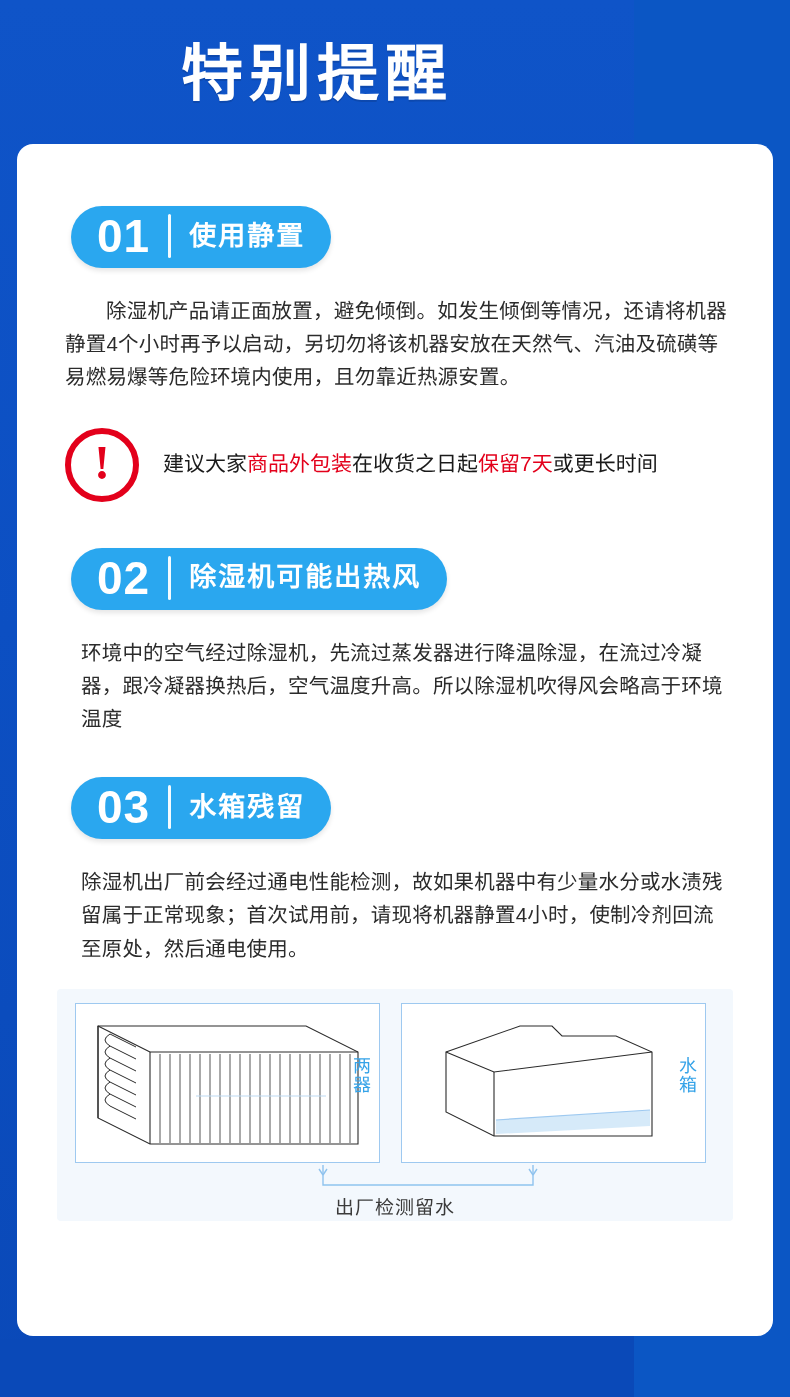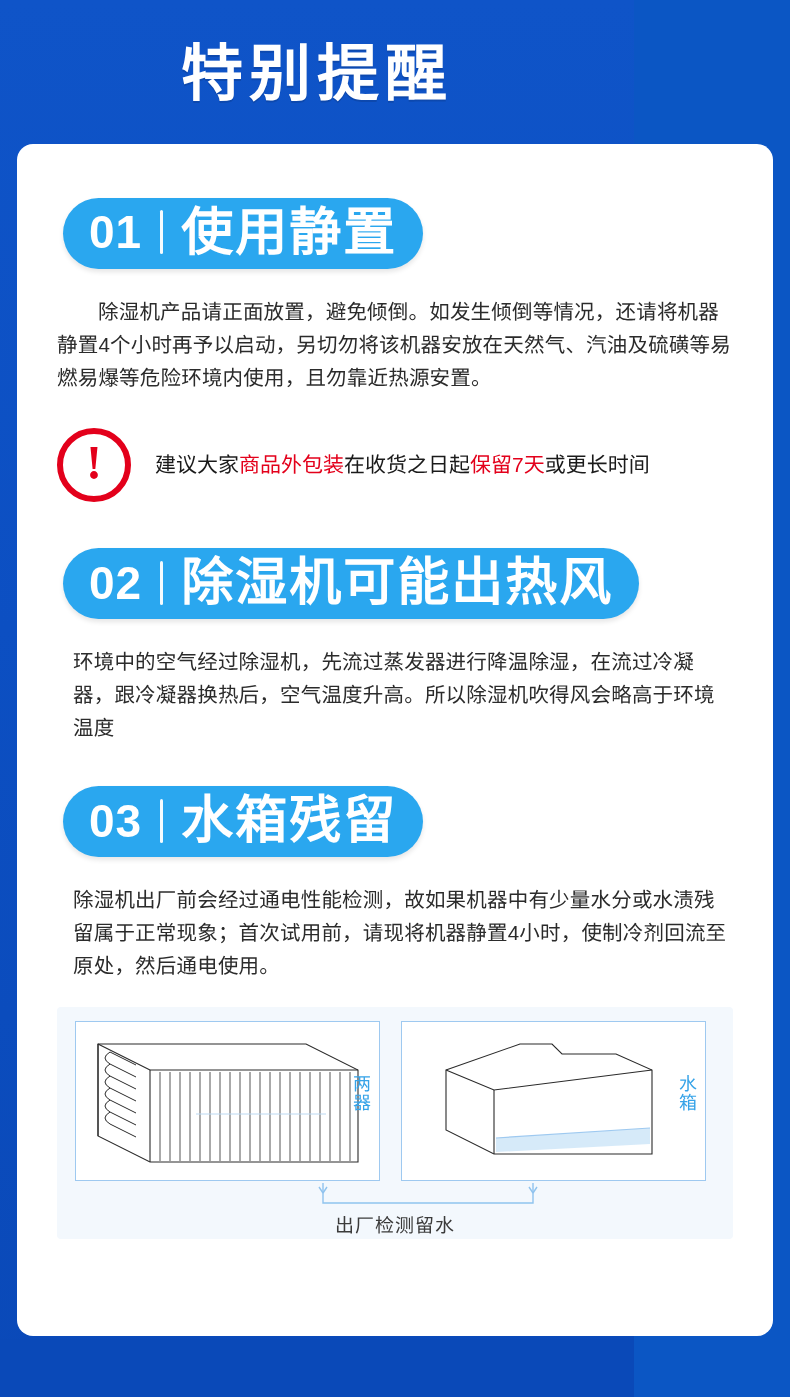--- a/index.html
+++ b/index.html
@@ -38,21 +38,21 @@
   
   .card {
     position: absolute;
     left: 17px;
     top: 144px;
     width: 756px;
     height: 1192px;
     background: #ffffff;
     border-radius: 16px;
     box-sizing: border-box;
-    padding: 0;
+    padding: 8px;
     overflow: hidden;
   }
   
   .sec-head {
     display: flex;
     align-items: center;
     margin-left: 46px;
   }
   .pill {
     display: inline-flex;
@@ -73,21 +73,21 @@
   .pill .divider {
     width: 3px;
     height: 44px;
     background: #ffffff;
     opacity: .95;
     margin: 0 18px;
     border-radius: 2px;
   }
   .pill .stitle {
     color: #ffffff;
-    font-size: 52px;
+    font-size: 27px;
     font-weight: bold;
     line-height: 1.05;
     letter-spacing: 2px;
   }
   
   .para {
     color: #2b2b2b;
     font-size: 20.5px;
     line-height: 1.62;
     letter-spacing: .2px;

